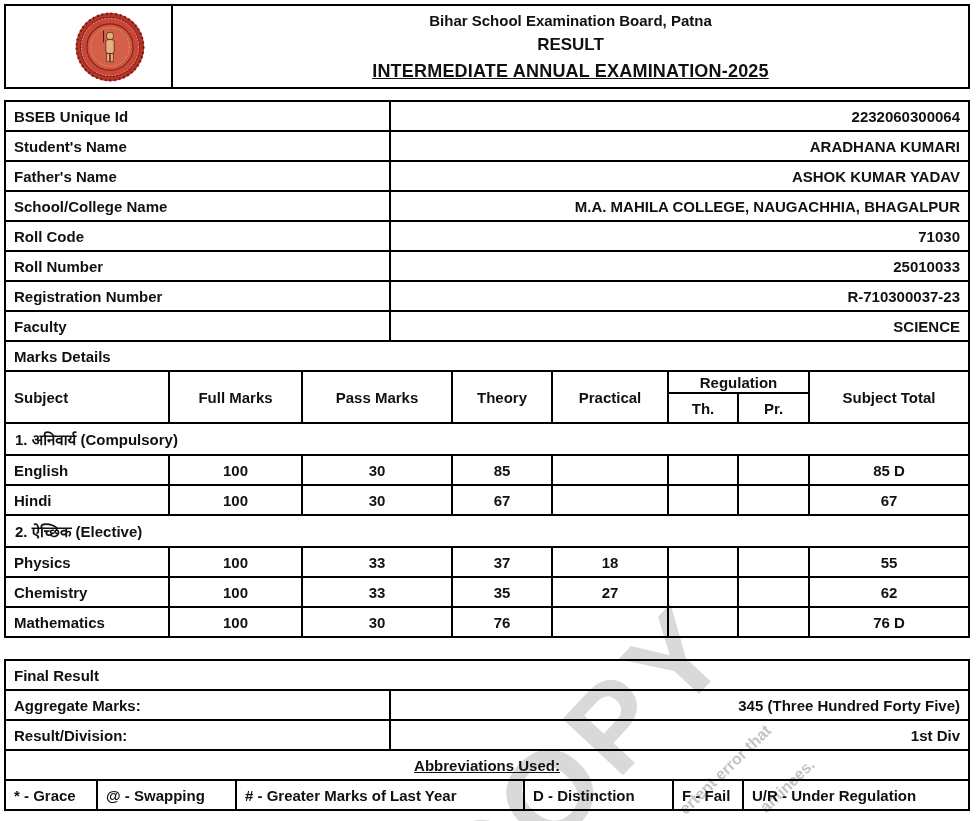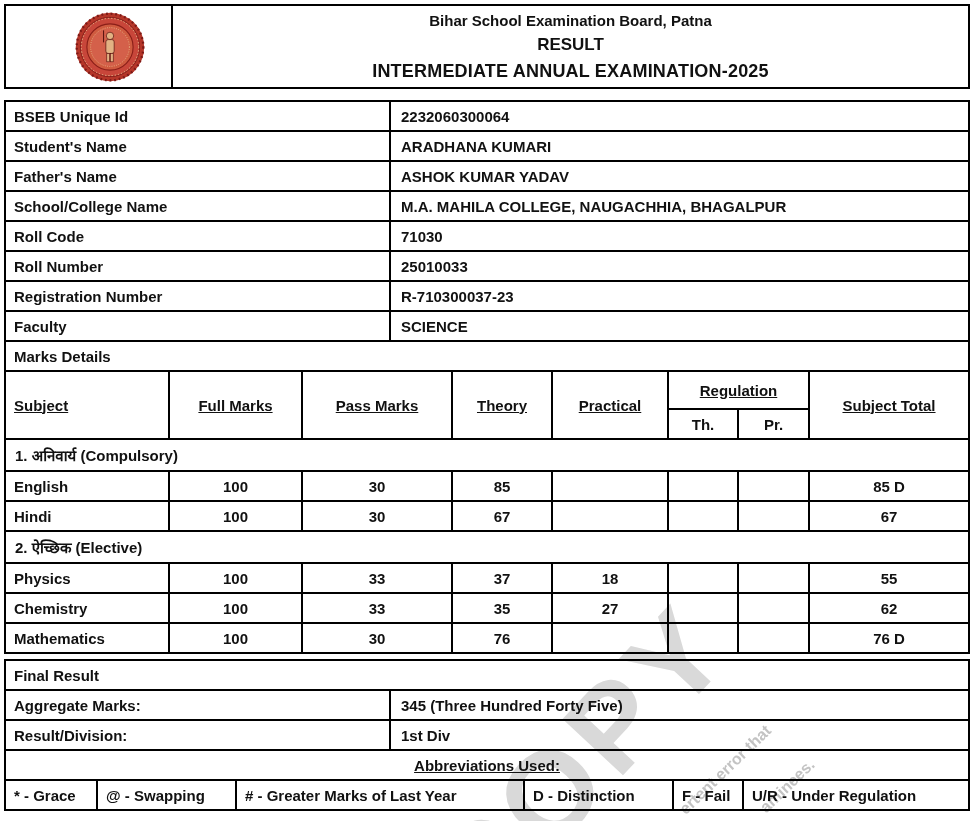--- a/index.html
+++ b/index.html
@@ -43,35 +43,35 @@
   .logo-cell {
     width:125px; border-right:2px solid #000;
     display:flex; align-items:center; justify-content:center;
   }
   .title-cell {
     flex:1; display:flex; flex-direction:column;
     align-items:center; justify-content:center; gap:6px; text-align:center;
   }
   .t1 { font-size:15px; }
   .t2 { font-size:17px; }
-  .t3 { font-size:18px; letter-spacing:0.2px; }
+  .t3 { font-size:18px; letter-spacing:0.2px;text-decoration:underline; }
 
   
   .tables-top { position:absolute; left:4px; top:100px; width:966px; z-index:1; }
   .tables-bottom { position:absolute; left:4px; top:659px; width:966px; z-index:1; }
   table { border-collapse:collapse; width:966px; table-layout:fixed; background:transparent; }
   td { border:2px solid #000; font-size:15px; font-weight:700; color:#111; padding:0 8px; height:30px; background:transparent; }
   .marks-table { margin-top:-2px; }
   .abbrev-table { margin-top:-2px; }
   td.lbl { }
-  td.val { padding-left:10px; }
+  td.val { padding-left:10px;text-align:right; }
   td.num { text-align:center; padding:0 2px; }
   td.center { text-align:center; }
   td.section { height:32px; padding-left:9px;border-radius:12px; }
-  tr.hdr-top td { height:38px;text-decoration:underline; }
+  tr.hdr-top td { height:22px; }
   .u { text-decoration:underline; }
 </style>
 </head>
 <body>
 
 <div class="page">
 
   <div class="wm wm-copy">COPY</div>
   <div class="wm wm-f1">ertent error that</div>
   <div class="wm wm-f2">aminees.</div>

